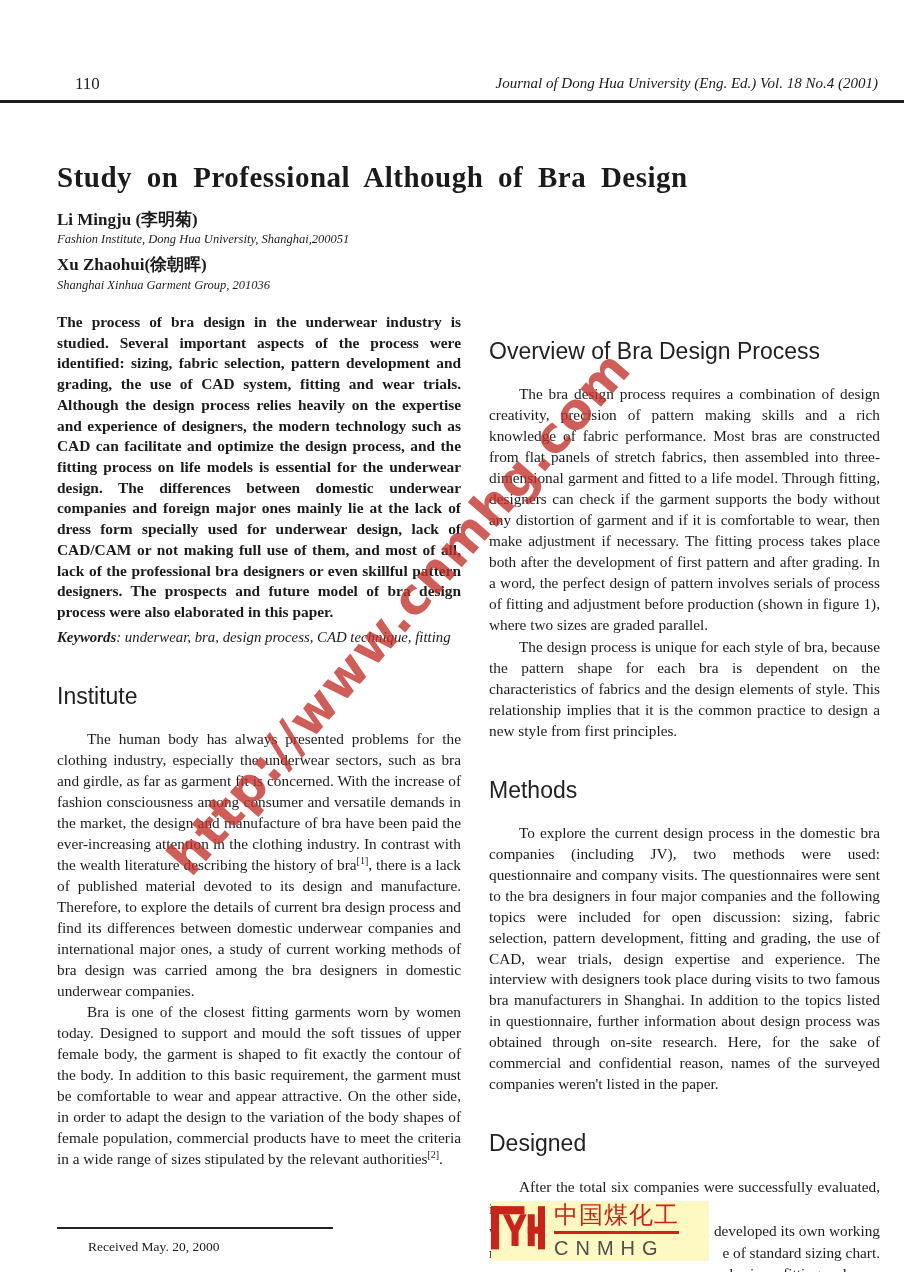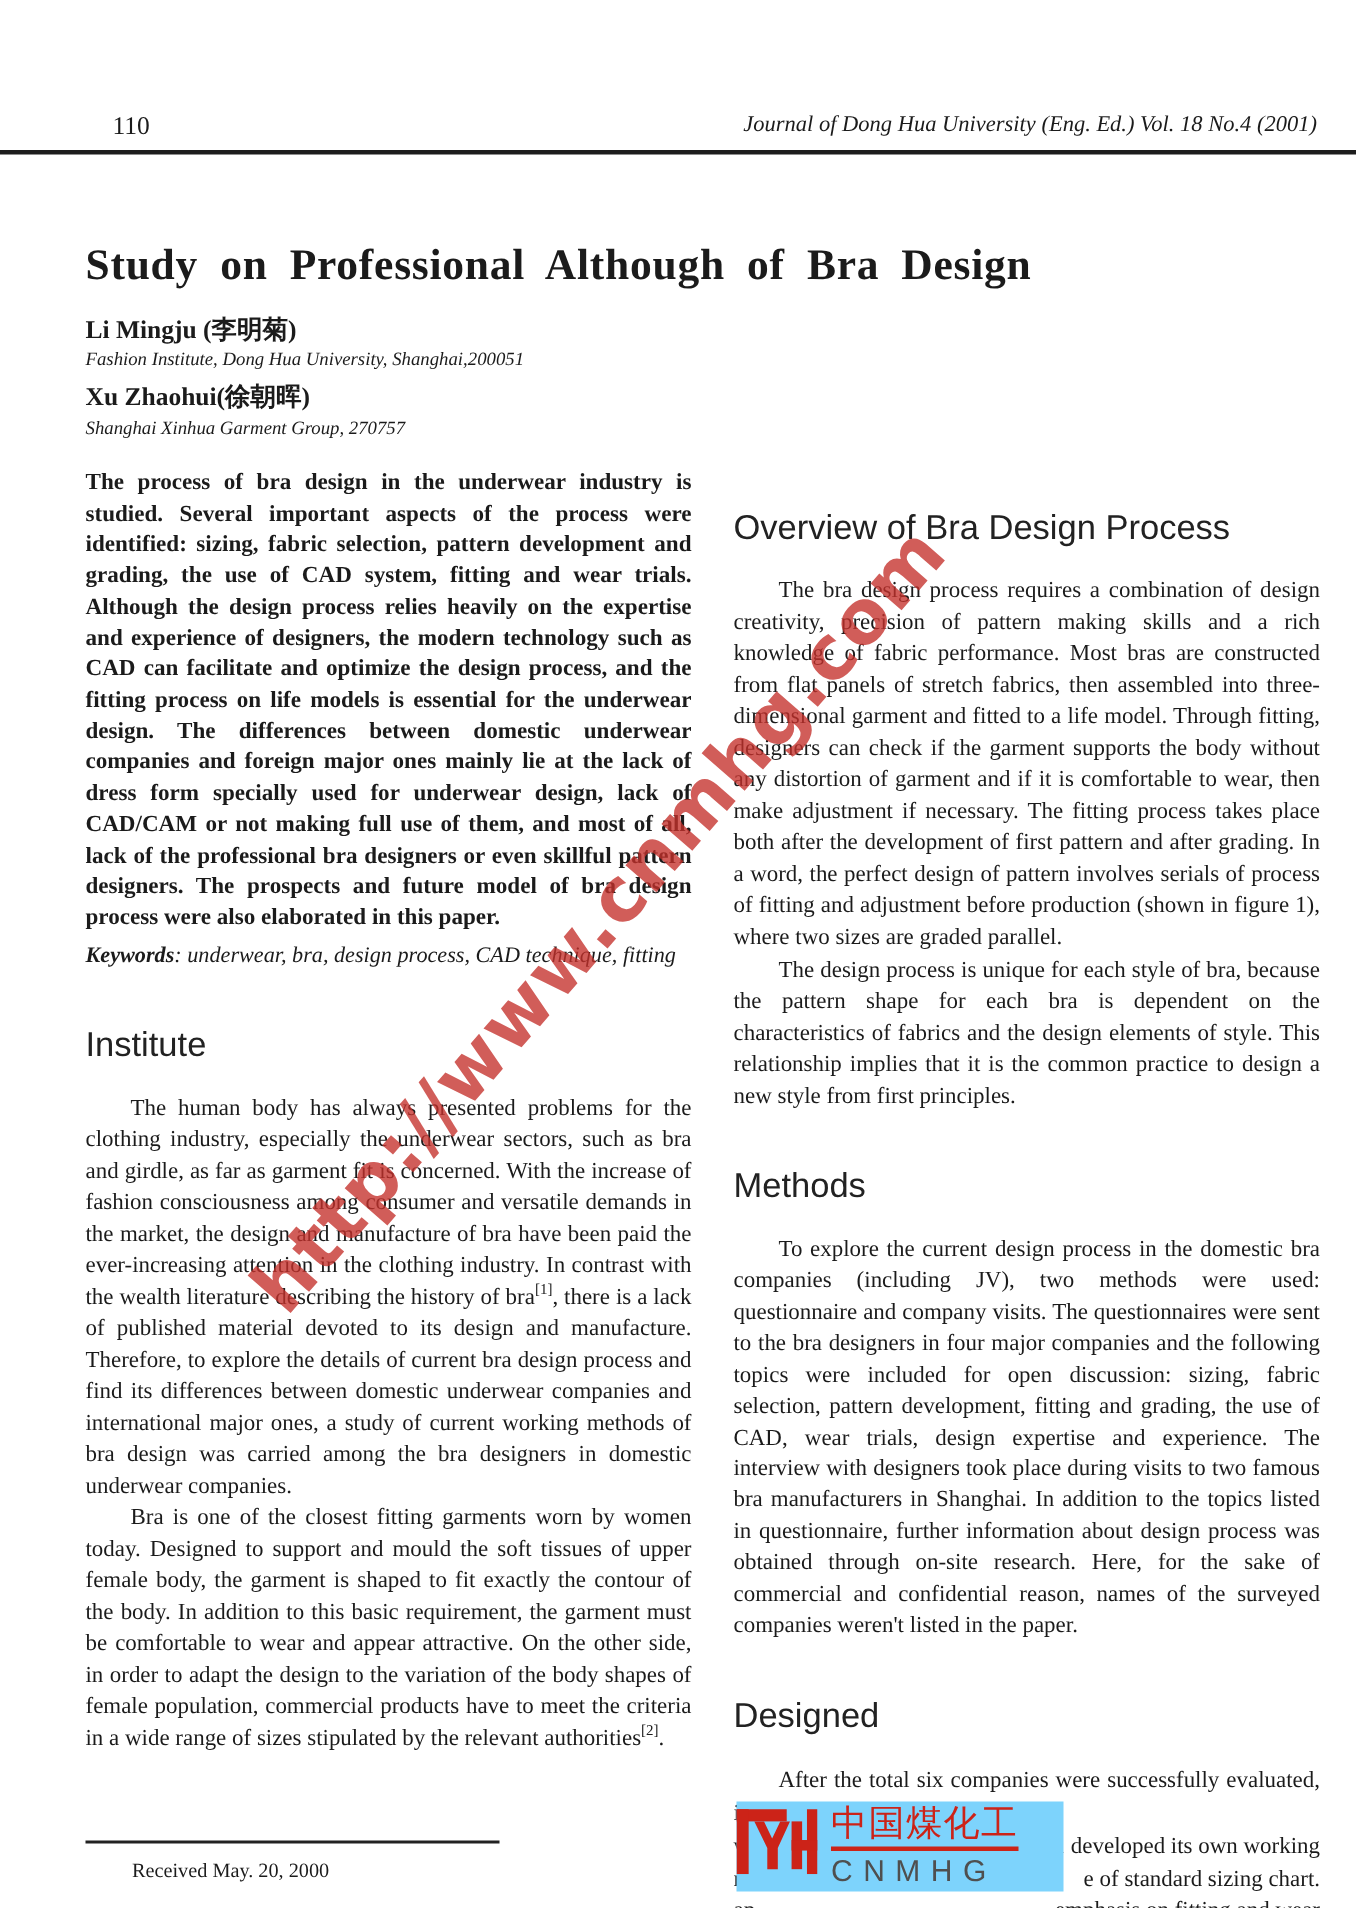--- a/index.html
+++ b/index.html
@@ -33,21 +33,21 @@
     font-size:23px;color:#222;margin:36px 0 20px 0;line-height:1.1;}
   .col-right .section-heading:first-child{margin-top:15px;}
   .body-par{font-size:15.3px;line-height:1.37;text-align:justify;margin:0;text-indent:30px;}
   .body-par + .body-par{margin-top:1px;}
   sup{font-size:10px;line-height:0;}
   
   .results-block{position:relative;}
   .res-line{font-size:15.3px;line-height:1.42;text-align:justify;}
   .res-line.first{text-indent:30px;}
   .res-row{display:flex;justify-content:space-between;font-size:15.3px;line-height:1.42;}
-  .logo{position:absolute;left:2px;top:25px;width:218px;height:60px;background:#7dd3fc;
+  .logo{position:absolute;left:2px;top:25px;width:218px;height:60px;background:#fef9c3;
     display:flex;align-items:center;gap:9px;z-index:3;}
   .logo-mark svg{display:block;}
   .logo-right{display:flex;flex-direction:column;}
   .logo-cn{font-family:"DejaVu Sans", sans-serif;font-size:24px;line-height:1.05;
     letter-spacing:1px;border-bottom:3px solid #cc2318;padding-bottom:2px;}
   .logo-latin{font-family:"Liberation Sans", sans-serif;font-size:20px;color:#4f4f4f;
     letter-spacing:7px;margin-top:3px;}
   
   .watermark{position:absolute;left:75px;top:612px;width:600px;text-align:center;
     transform:rotate(-49deg);font-family:"DejaVu Sans", sans-serif;font-weight:bold;
@@ -65,21 +65,21 @@
     <span class="page-number">110</span>
     <span class="journal-ref">Journal of Dong Hua University (Eng. Ed.)  Vol. 18  No.4 (2001)</span>
   </div>
   <div class="header-rule"></div>
 
   <h1 class="article-title">Study on Professional Although of Bra Design</h1>
   <div class="authors">
     <div class="author-name">Li Mingju (李明菊)</div>
     <div class="author-aff">Fashion Institute, Dong Hua University, Shanghai,200051</div>
     <div class="author-name">Xu Zhaohui(徐朝晖)</div>
-    <div class="author-aff">Shanghai Xinhua Garment Group, 270757</div>
+    <div class="author-aff">Shanghai Xinhua Garment Group, 201036</div>
   </div>
 
   <div class="col-left">
     <p class="abstract">The process of bra design in the underwear industry is studied. Several important aspects of the process were identified: sizing, fabric selection, pattern development and grading, the use of CAD system, fitting and wear trials. Although the design process relies heavily on the expertise and experience of designers, the modern technology such as CAD can facilitate and optimize the design process, and the fitting process on life models is essential for the underwear design. The differences between domestic underwear companies and foreign major ones mainly lie at the lack of dress form specially used for underwear design, lack of CAD/CAM or not making full use of them, and most of all, lack of the professional bra designers or even skillful pattern designers. The prospects and future model of bra design process were also elaborated in this paper.</p>
     <p class="keywords"><span class="kw-label">Keywords</span><span>: underwear, bra, design process, CAD technique, fitting</span></p>
 
     <h2 class="section-heading">Institute</h2>
     <p class="body-par"><span>The human body has always presented problems for the clothing industry, especially the underwear sectors, such as bra and girdle, as far as garment fit is concerned. With the increase of fashion consciousness among consumer and versatile demands in the market, the design and manufacture of bra have been paid the ever-increasing attention in the clothing industry. In contrast with the wealth literature describing the history of bra</span><sup>[1]</sup><span>, there is a lack of published material devoted to its design and manufacture. Therefore, to explore the details of current bra design process and find its differences between domestic underwear companies and international major ones, a study of current working methods of bra design was carried among the bra designers in domestic underwear companies.</span></p>
     <p class="body-par"><span>Bra is one of the closest fitting garments worn by women today. Designed to support and mould the soft tissues of upper female body, the garment is shaped to fit exactly the contour of the body. In addition to this basic requirement, the garment must be comfortable to wear and appear attractive. On the other side, in order to adapt the design to the variation of the body shapes of female population, commercial products have to meet the criteria in a wide range of sizes stipulated by the relevant authorities</span><sup>[2]</sup><span>.</span></p>
   </div>

